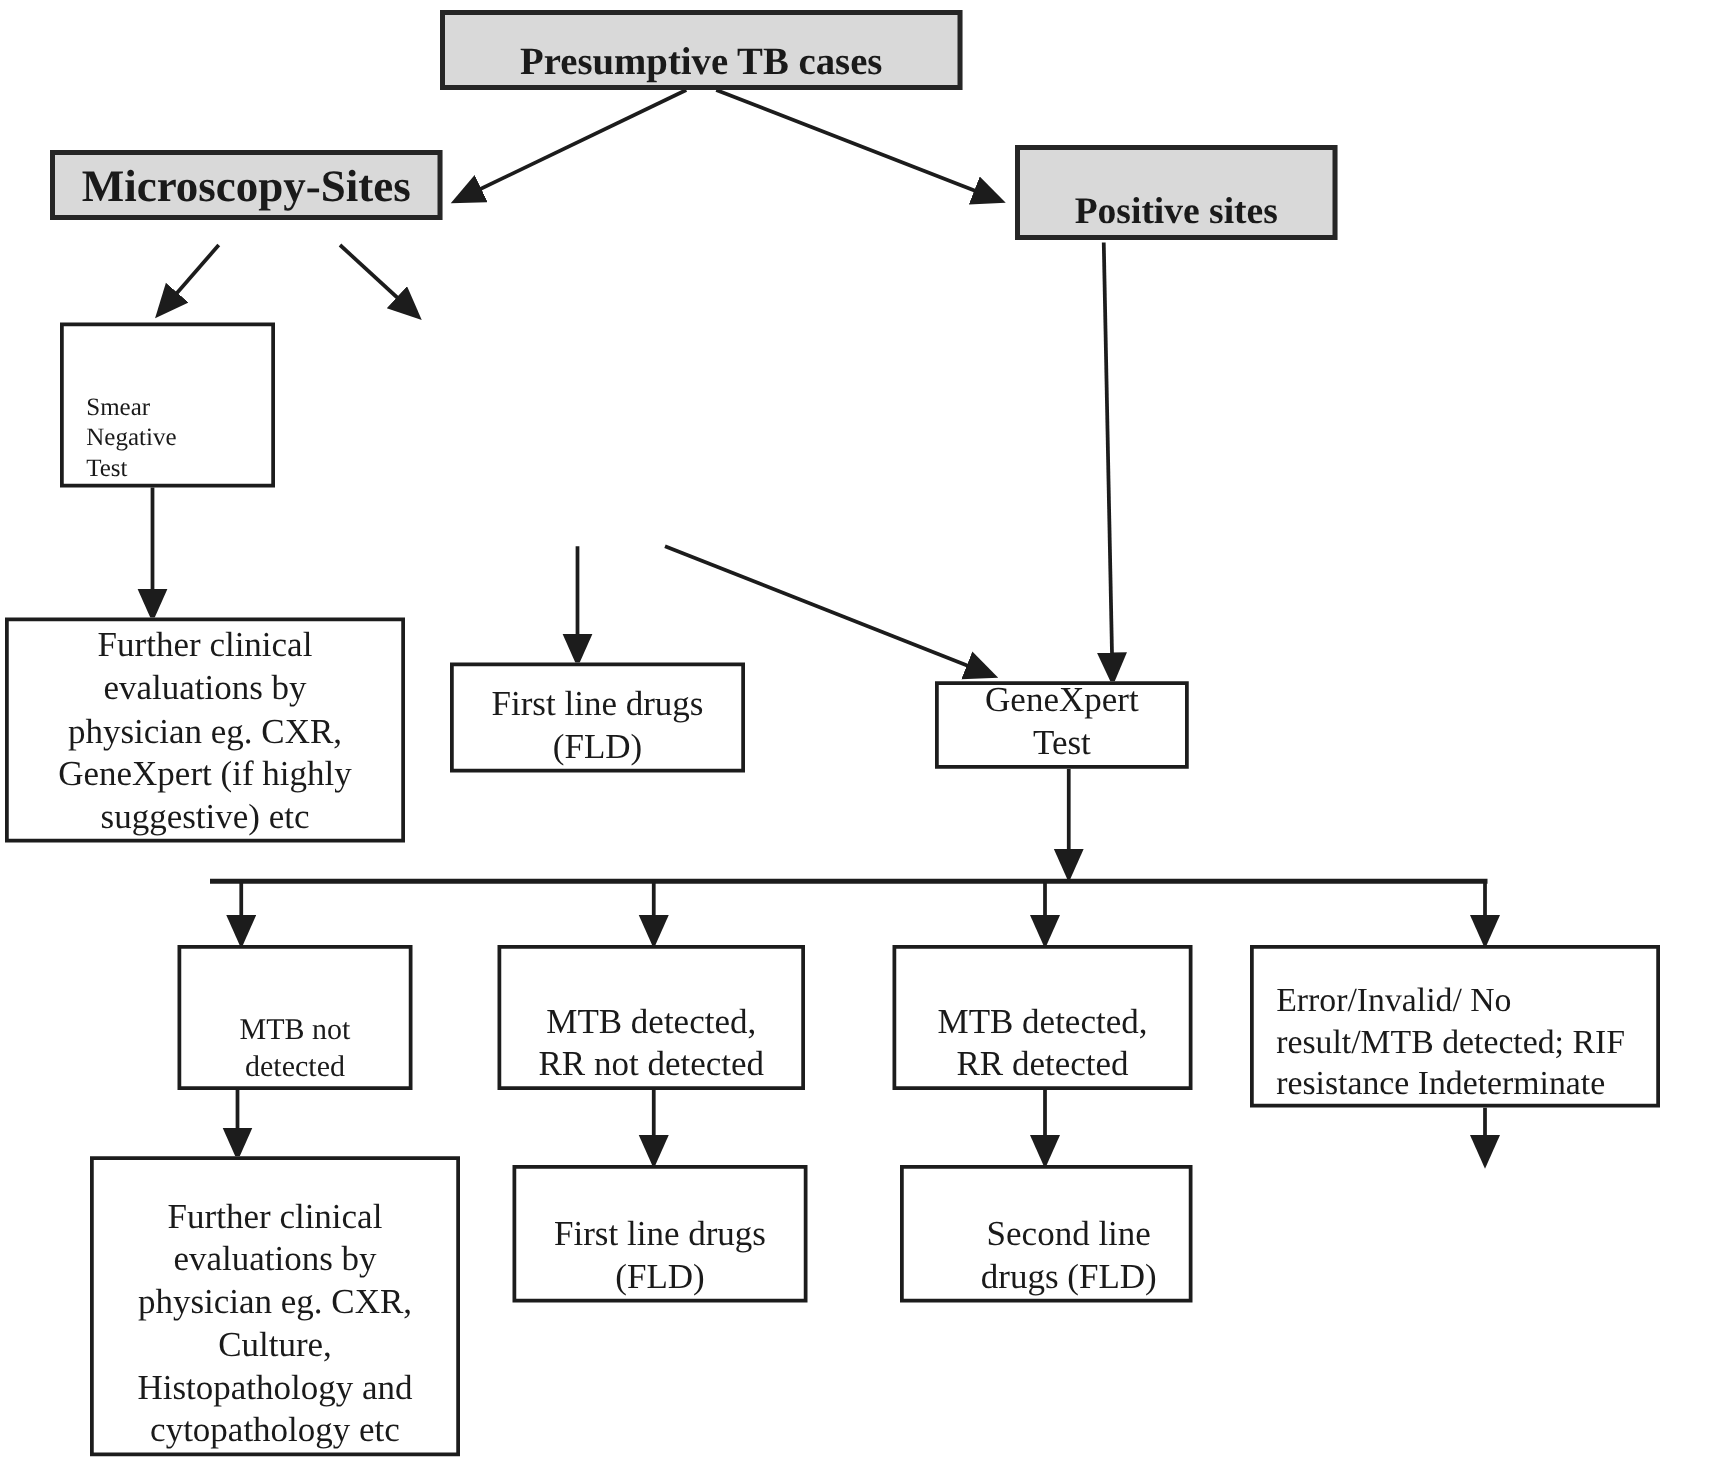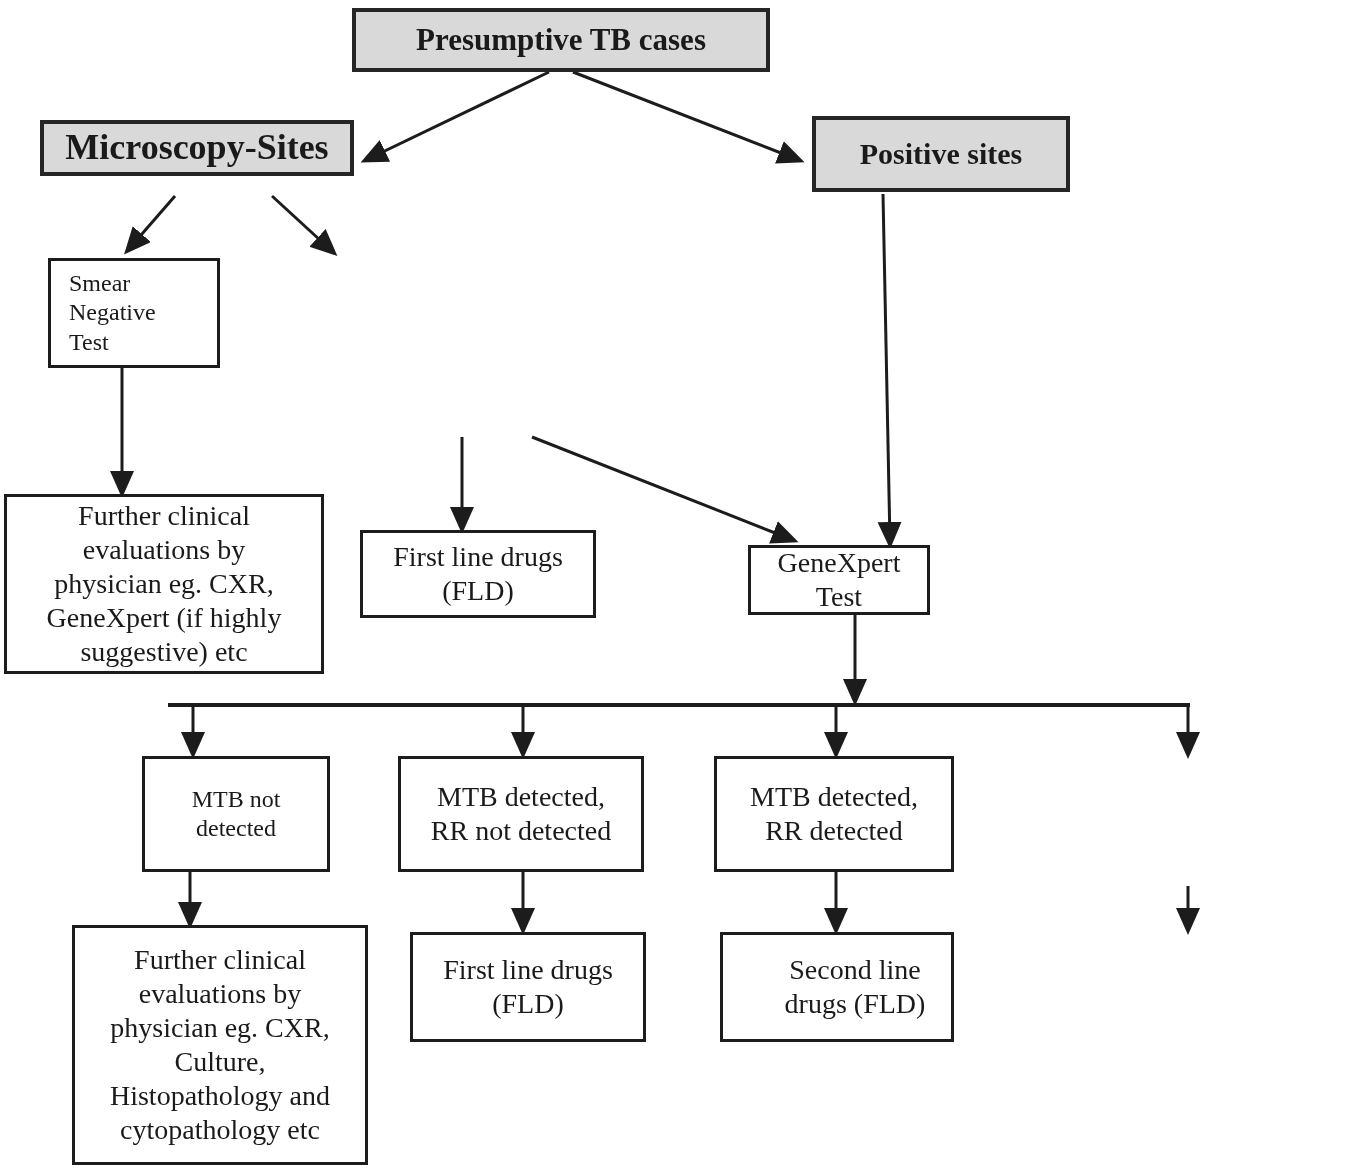--- a/index.html
+++ b/index.html
@@ -17,21 +17,21 @@
     height: 1176px;
     background: #ffffff;
     overflow: hidden;
   }
   .node {
     position: absolute;
     box-sizing: border-box;
     background: #ffffff;
     border: 3px solid #1c1c1c;
     display: flex;
-    align-items: center;
+    align-items: flex-end;
     justify-content: center;
     line-height: 1.22;
     font-size: 29px;
     white-space: pre-line;
     z-index: 3;
   }
   .node.shaded {
     background: #d9d9d9;
     border: 4px solid #262626;
     font-weight: bold;
@@ -107,60 +107,65 @@
   </div>
 
   <div class="node shaded center" style="left:40px; top:120px; width:314px; height:56px; font-size:36px;">
     <span class="txt">Microscopy-Sites</span>
   </div>
 
   <div class="node shaded center" style="left:812px; top:116px; width:258px; height:76px; font-size:30px;">
     <span class="txt">Positive sites</span>
   </div>
 
-  <div class="node left" style="left:48px; top:258px; width:172px; height:110px; font-size:24px;font-family:Liberation Serif, serif;">
+  <div class="node left" style="left:48px; top:258px; width:172px; height:132px; font-size:20px;font-family:Liberation Serif, serif;">
     <span class="txt">Smear
 Negative
 Test</span>
   </div>
 
 
   <div class="node center" style="left:4px; top:494px; width:320px; height:180px; font-size:28px;">
     <span class="txt">Further clinical
 evaluations by
 physician eg. CXR,
 GeneXpert (if highly
 suggestive) etc</span>
   </div>
 
   <div class="node center" style="left:360px; top:530px; width:236px; height:88px; font-size:28px;">
     <span class="txt">First line drugs
 (FLD)</span>
   </div>
 
-  <div class="node center" style="left:748px; top:545px; width:182px; height:70px; font-size:28px;">
+  <div class="node center" style="left:748px; top:545px; width:203px; height:70px; font-size:28px;">
     <span class="txt">GeneXpert
 Test</span>
   </div>
 
   <div class="node center" style="left:142px; top:756px; width:188px; height:116px; font-size:24px;">
     <span class="txt">MTB not
 detected</span>
   </div>
 
   <div class="node center" style="left:398px; top:756px; width:246px; height:116px; font-size:28px;">
     <span class="txt">MTB detected,
 RR not detected</span>
   </div>
 
   <div class="node center" style="left:714px; top:756px; width:240px; height:116px; font-size:28px;">
     <span class="txt">MTB detected,
 RR detected</span>
   </div>
 
+  <div class="node left" style="left:1000px; top:756px; width:328px; height:130px; font-size:27px;">
+    <span class="txt">Error/Invalid/ No
+result/MTB detected; RIF
+resistance Indeterminate</span>
+  </div>
 
   <div class="node center" style="left:72px; top:925px; width:296px; height:240px; font-size:28px;">
     <span class="txt">Further clinical
 evaluations by
 physician eg. CXR,
 Culture,
 Histopathology and
 cytopathology etc</span>
   </div>
 

